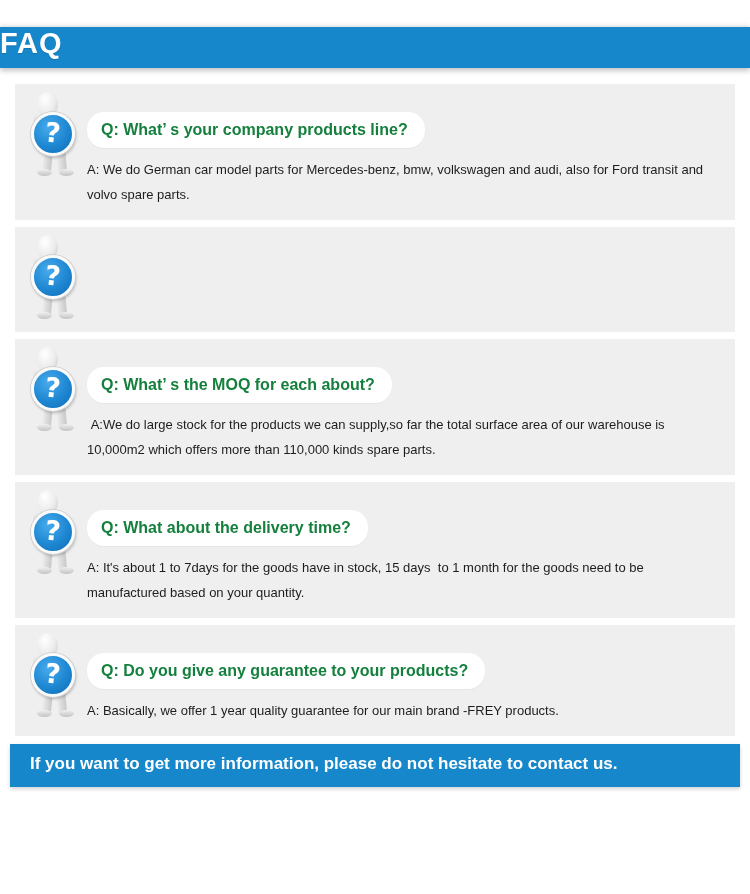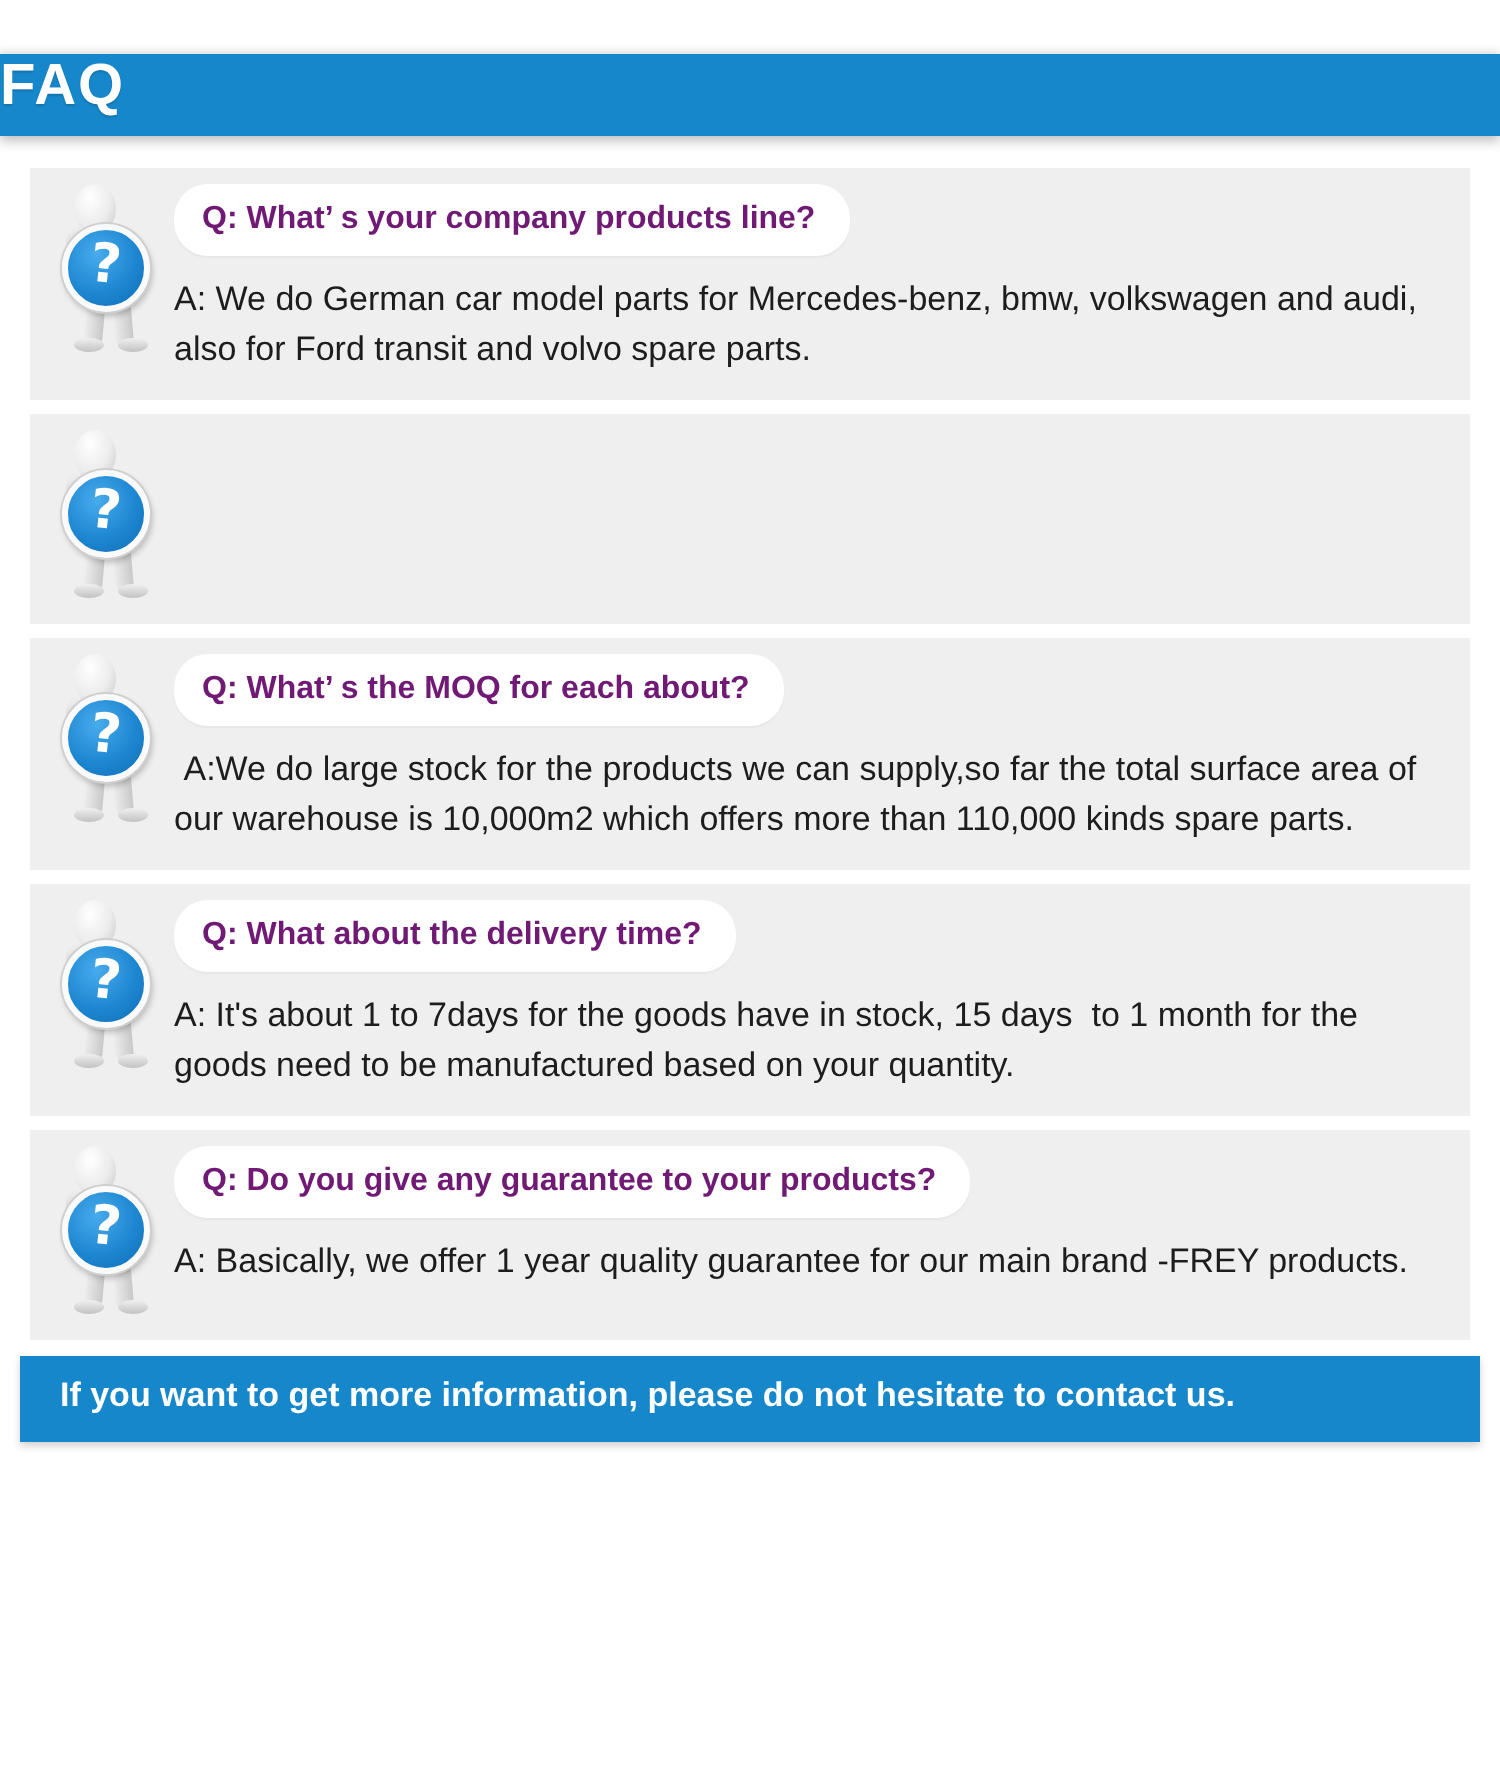--- a/index.html
+++ b/index.html
@@ -38,31 +38,31 @@
     background: #efefef;
     padding: 8px 24px 13px 15px;
   }
   .faq-content { flex: 1; min-width: 0; margin-left: 5px; }
 
   .q-bubble {
     display: inline-block;
     background: #ffffff;
     border-radius: 17px;
     padding: 8px 17px 9px 14px;
-    margin-top: 0;
-    color: #701a75;
+    margin-top: 20px;
+    color: #15803d;
     font-weight: bold;
     font-size: 16px;
     line-height: 19px;
     box-shadow: 0 1px 1px rgba(0,0,0,0.04);
     white-space: pre-wrap;
   }
   .answer {
     margin: 9px 0 0 0;
-    font-size: 17px;
+    font-size: 13px;
     line-height: 25px;
     color: #1d1d1d;
     white-space: pre-wrap;
   }
 
   
   .figure { position: relative; width: 52px; height: 84px; flex: none; }
   .fig-head {
     position: absolute; left: 7px; top: 0; width: 21px; height: 25px;
     border-radius: 50%;

